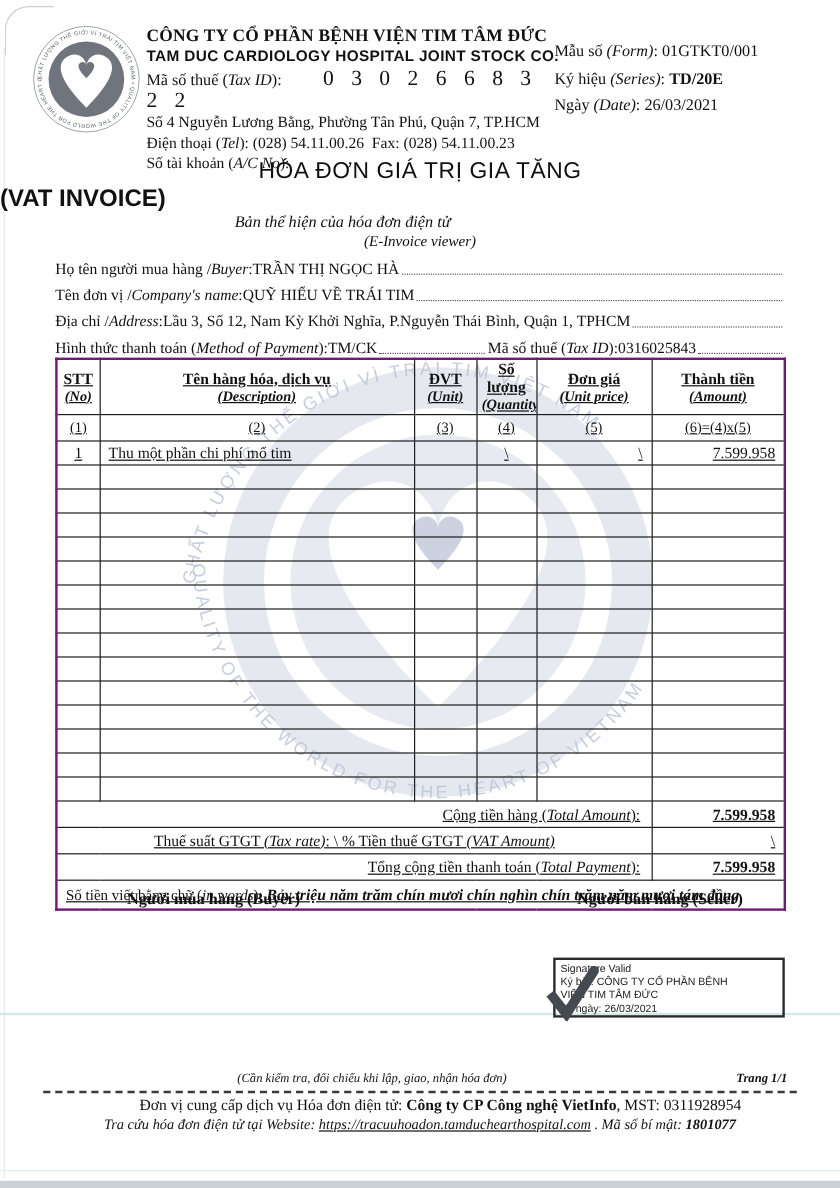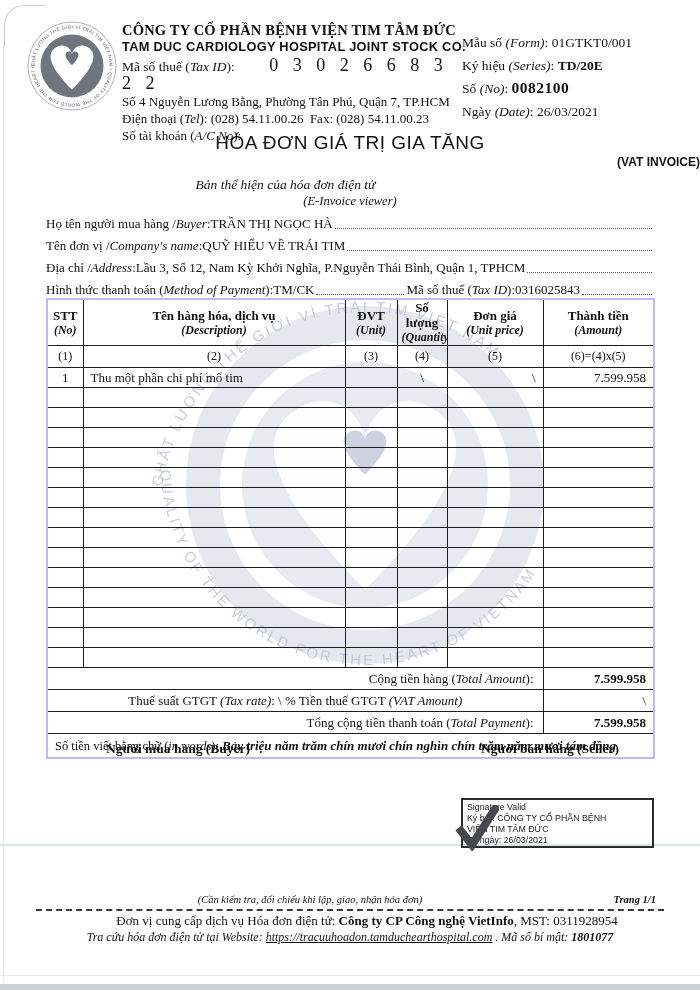--- a/index.html
+++ b/index.html
@@ -26,35 +26,35 @@
   .co-tax .digits{font-weight:normal;font-size:18px;letter-spacing:5px;margin-left:31px;}
   .co-line{margin-top:1px;font-size:13px;white-space:nowrap;}
 
   .formbox{position:absolute;left:462px;top:32px;font-size:13.5px;line-height:22.5px;white-space:nowrap;}
   .formbox .v-bold{font-weight:bold;}
   .formbox .v-num{font-weight:bold;font-size:15.5px;letter-spacing:.5px;}
 
   
   .title-main{position:absolute;left:0;top:132px;width:700px;text-align:center;
               font-size:19px;font-weight:normal;letter-spacing:.5px;}
-  .title-sub{position:absolute;left:0;top:155px;width:700px;text-align:right;font-size:12px;font-weight:bold;}
+  .title-sub{position:absolute;left:0;top:155px;width:700px;text-align:left;font-size:20px;font-weight:bold;}
   .title-v1{position:absolute;left:0;top:177px;width:571px;text-align:center;font-size:13.5px;font-style:italic;}
   .title-v2{position:absolute;left:0;top:194px;width:700px;text-align:center;font-size:12.5px;font-style:italic;}
 
   
   .buyer{position:absolute;left:46px;top:210px;width:608px;font-size:13px;}
   .fline{display:flex;align-items:flex-end;height:22px;white-space:nowrap;}
   .dots{flex:1 1 auto;border-bottom:1.5px dotted #555;margin:0 2px 3px 2px;min-width:8px;}
   .dots-fixed{flex:0 0 88px;border-bottom:1.5px dotted #555;margin:0 2px 3px 2px;}
 
   
   .inv-table{position:absolute;left:46px;top:298px;z-index:1;}
   table{border-collapse:collapse;table-layout:fixed;width:607px;font-size:13px;background:transparent;}
   td,th{border:1px solid #1d1d1d;padding:0 4px;overflow:hidden;font-weight:normal;}
-  table{border:2px solid #c4b5fd;}
+  table{border:2px solid #701a75;text-decoration:underline;}
   tr.h1 th{height:40px;vertical-align:middle;line-height:15px;}
   .hv{font-weight:bold;font-size:13px;} .he{font-weight:bold;font-style:italic;font-size:12px;}
   tr.h2 td{height:21px;text-align:center;font-size:12px;}
   tr.data td{height:19px;}
   tr.empty td{height:19px;}
   tr.tot td{height:21px;}
   td.pl{padding-left:7px;}
   td.pr{padding-right:7px;}
   .totlabel{text-align:right;padding-right:9px;}
   .taxlabel{text-align:center;}
@@ -123,21 +123,20 @@
     <div class="co-en sans">TAM DUC CARDIOLOGY HOSPITAL JOINT STOCK CO.</div>
     <div class="co-tax"><span>Mã số thuế (</span><span class="i">Tax ID</span><span>): </span><span class="digits">0 3 0 2 6 6 8 3 2 2</span></div>
     <div class="co-line">Số 4 Nguyễn Lương Bằng, Phường Tân Phú, Quận 7, TP.HCM</div>
     <div class="co-line"><span>Điện thoại (</span><span class="i">Tel</span><span>): (028) 54.11.00.26</span>&nbsp;&nbsp;<span>Fax: (028) 54.11.00.23</span></div>
     <div class="co-line"><span>Số tài khoản (</span><span class="i">A/C No</span><span>):</span></div>
   </div>
 
   <div class="formbox">
     <div><span>Mẫu số </span><span class="i">(Form)</span><span>: </span><span>01GTKT0/001</span></div>
     <div><span>Ký hiệu </span><span class="i">(Series)</span><span>: </span><span class="v-bold">TD/20E</span></div>
-    <div><span>Số </span><span class="i">(No)</span><span>: </span><span class="v-num">0082100</span></div>
     <div><span>Ngày </span><span class="i">(Date)</span><span>: </span><span>26/03/2021</span></div>
   </div>
 
   <div class="title-main sans">HÓA ĐƠN GIÁ TRỊ GIA TĂNG</div>
   <div class="title-sub sans">(VAT INVOICE)</div>
   <div class="title-v1">Bản thể hiện của hóa đơn điện tử</div>
   <div class="title-v2">(E-Invoice viewer)</div>
 
   <div class="buyer">
     <div class="fline">

